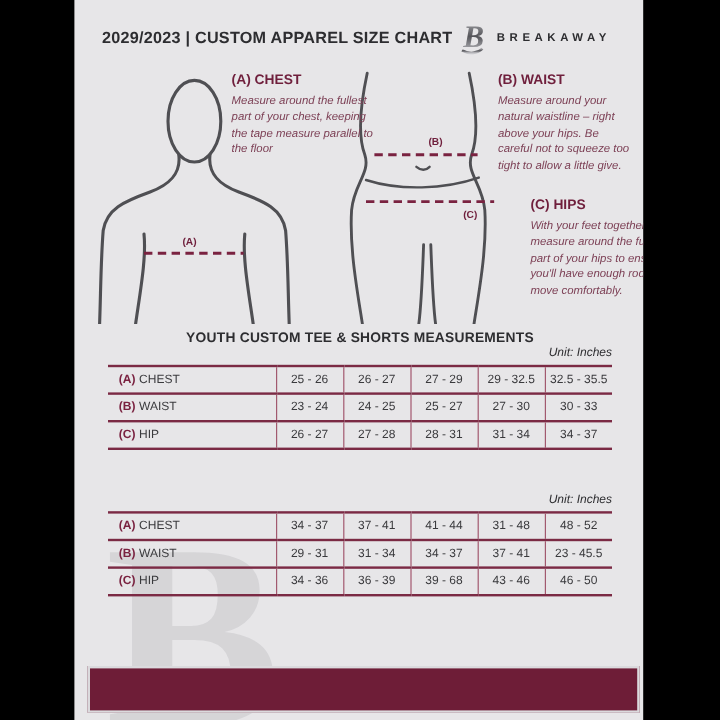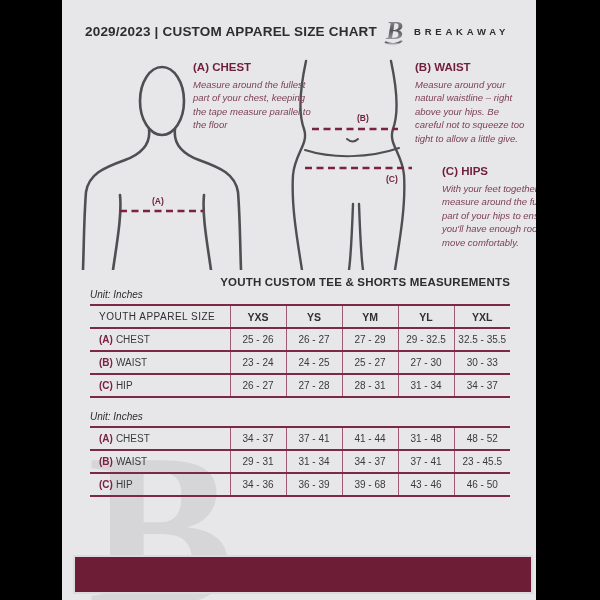--- a/index.html
+++ b/index.html
@@ -21,22 +21,22 @@
   .guide-chest { position:absolute; left:131px; top:61px; width:121px; }
   .guide-waist { position:absolute; left:353px; top:61px; width:114px; }
   .guide-hips  { position:absolute; left:353px; top:165px; width:114px;margin-left:27px; }
 
   .fig1 { position:absolute; left:13px; top:57px; z-index:1; }
   .fig2 { position:absolute; left:223px; top:57px; z-index:1; }
 
   
   .section-youth { position:absolute; left:28px; top:276px; width:420px; z-index:2; }
   .section-adult { position:absolute; left:28px; top:410px; width:420px; z-index:2; }
-  .tbl-title { text-align:right; font-weight:700; font-size:11.5px; color:#2d2d30; letter-spacing:0.2px; }
-  .tbl-unit  { text-align:left; font-style:italic; font-size:10px; color:#2d2d30; margin-top:1px; }
+  .tbl-title { text-align:center; font-weight:700; font-size:11.5px; color:#2d2d30; letter-spacing:0.2px; }
+  .tbl-unit  { text-align:right; font-style:italic; font-size:10px; color:#2d2d30; margin-top:1px; }
   .size-table { width:100%; border-collapse:collapse; table-layout:fixed; margin-top:4px; }
   .size-table th, .size-table td {
       height:21px; padding:0; text-align:center; color:#3a3a3d; font-size:10px;
       border-top:2px solid #7b2a44; border-bottom:2px solid #7b2a44;
       border-left:1px solid #a2596f; border-right:1px solid #a2596f; }
   .size-table th { font-weight:700; font-size:10.5px; color:#2f2f32; }
   .size-table th:first-child, .size-table td:first-child { border-left:none; text-align:left; padding-left:9px; }
   .size-table th:last-child,  .size-table td:last-child  { border-right:none; }
   .size-table th.lbl { font-weight:400; font-size:10px; letter-spacing:0.5px; }
   .pre { color:#7a2240; font-weight:700; margin-right:3px; }
@@ -118,28 +118,20 @@
       <table class="size-table">
         <colgroup>
             <col style="width:140px">
             <col>
             <col>
             <col>
             <col>
             <col>
           </colgroup>
         <tbody>
-            <tr>
-          <th class="lbl">YOUTH APPAREL SIZE</th>
-          <th>YXS</th>
-          <th>YS</th>
-          <th>YM</th>
-          <th>YL</th>
-          <th>YXL</th>
-        </tr>
         <tr>
           <td><span class="pre">(A)</span><span>CHEST</span></td>
           <td>25 - 26</td>
           <td>26 - 27</td>
           <td>27 - 29</td>
           <td>29 - 32.5</td>
           <td>32.5 - 35.5</td>
         </tr>
         <tr>
           <td><span class="pre">(B)</span><span>WAIST</span></td>

